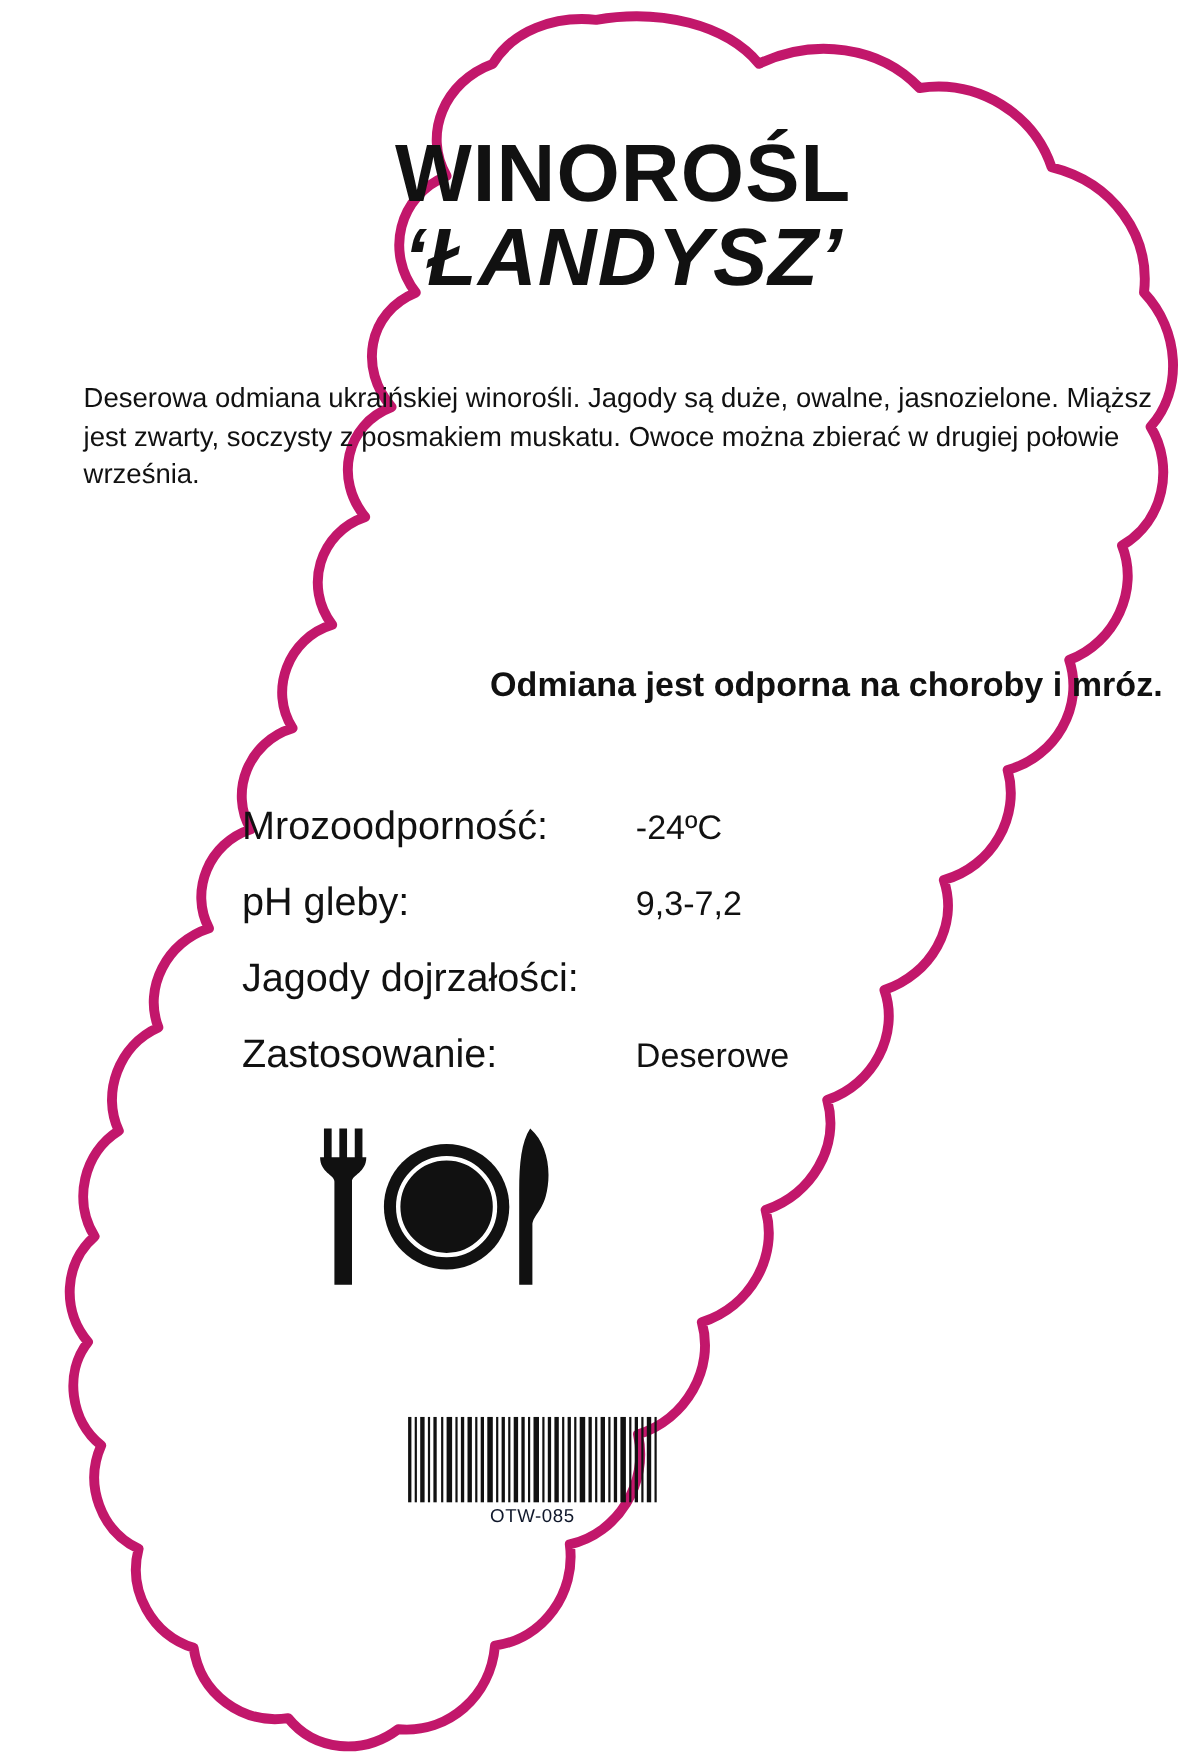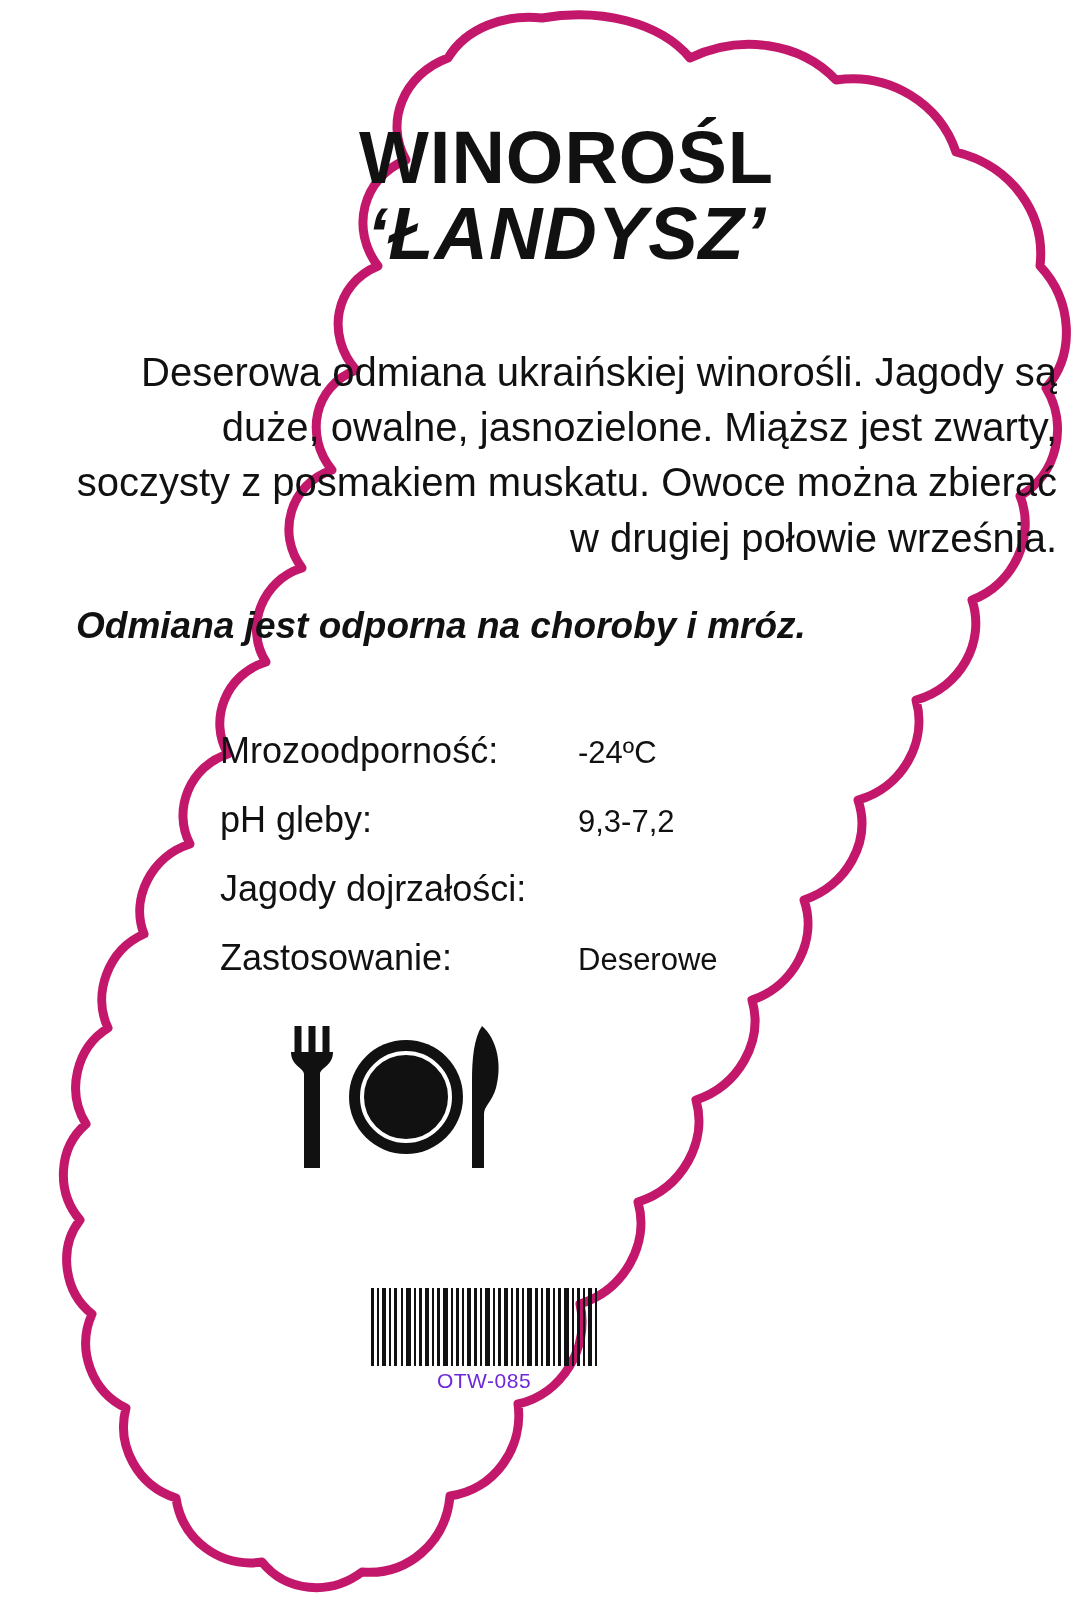--- a/index.html
+++ b/index.html
@@ -60,35 +60,34 @@
     line-height: 1.05;
     color: #111111;
     font-style: italic;
   }
 
   .description {
     position: absolute;
     top: 345px;
     left: 52px;
     width: 981px;
-    text-align: right;
-    font-size: 40px;
+    text-align: left;
+    font-size: 25px;
     line-height: 1.38;
     color: #111111;
   }
 
   .highlight {
     position: absolute;
     top: 605px;
     left: 52px;
     width: 981px;
-    text-align: left;
-    font-size: 37px;
+    text-align: right;
+    font-size: 31px;
     font-weight: bold;
-    font-style: italic;
     color: #111111;
   }
 
   .specs {
     position: absolute;
     top: 730px;
     left: 196px;
     width: 700px;
   }
   .spec-row {
@@ -121,23 +120,23 @@
     left: 345px;
     width: 230px;
     text-align: center;
   }
   .barcode {
     width: 230px;
     height: 78px;
     display: block;
   }
   .barcode-text {
-    font-size: 21px;
+    font-size: 17px;
     letter-spacing: 0.5px;
-    color: #6d28d9;
+    color: #0f172a;
     margin-top: 3px;
     font-family: "Liberation Sans", sans-serif;
   }
 </style>
 </head>
 <body>
 
 <div id="label-card">
 
   <svg id="grape-outline" viewBox="0 0 1085 1600" preserveAspectRatio="none" aria-hidden="true">

